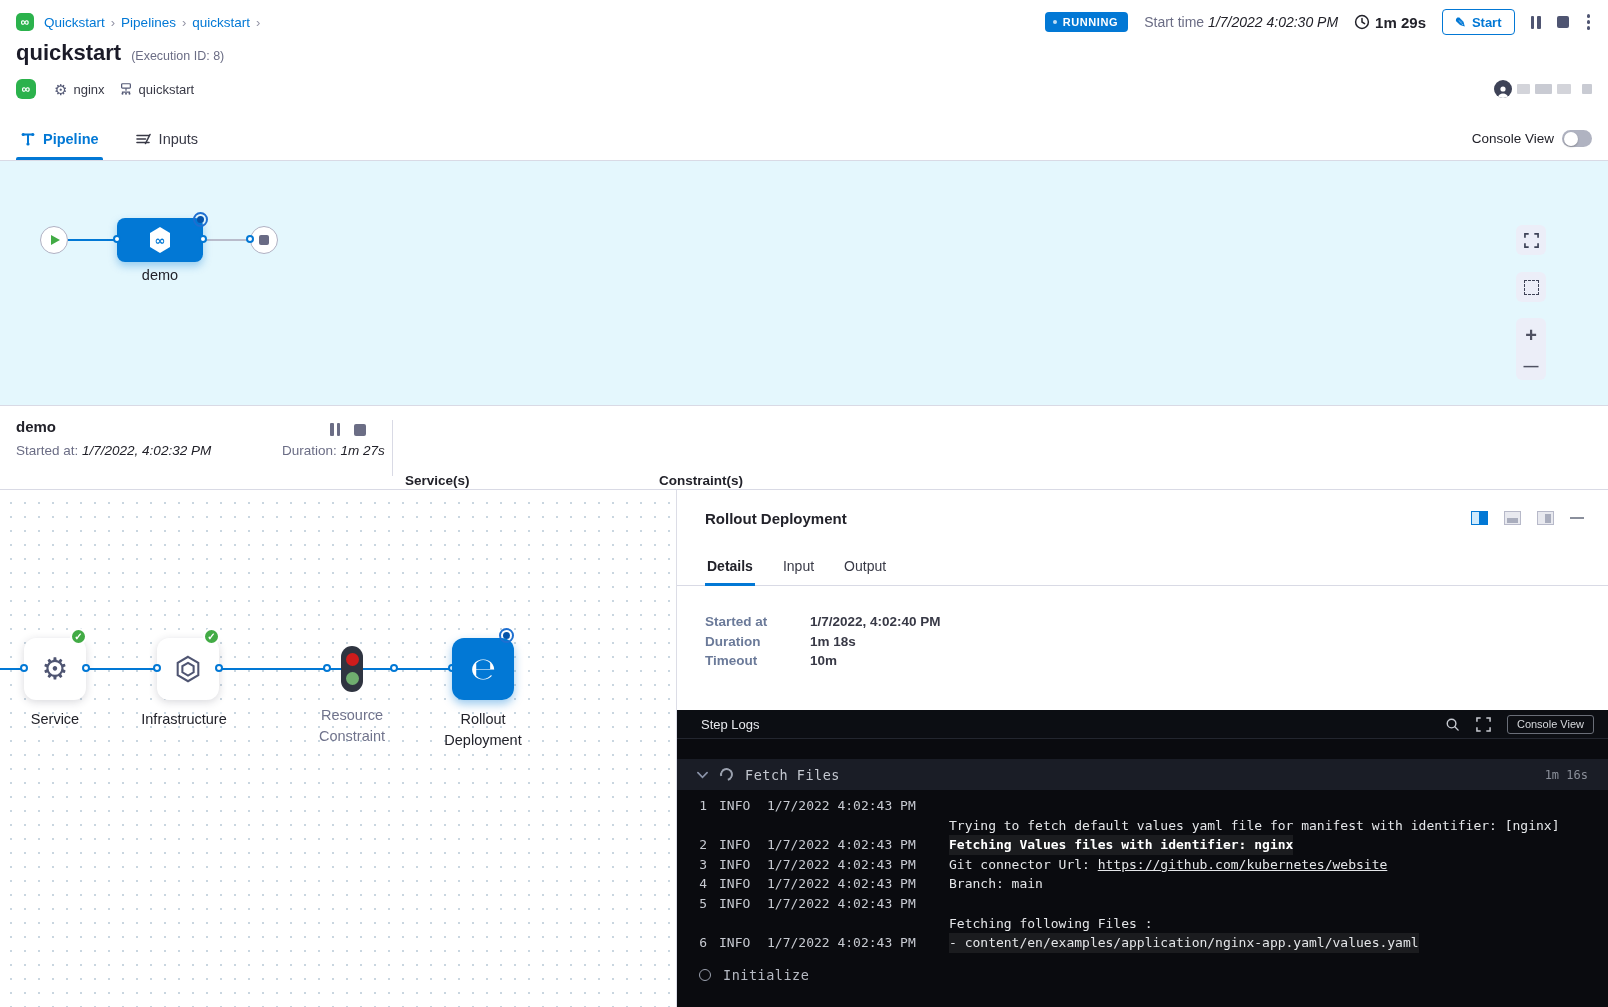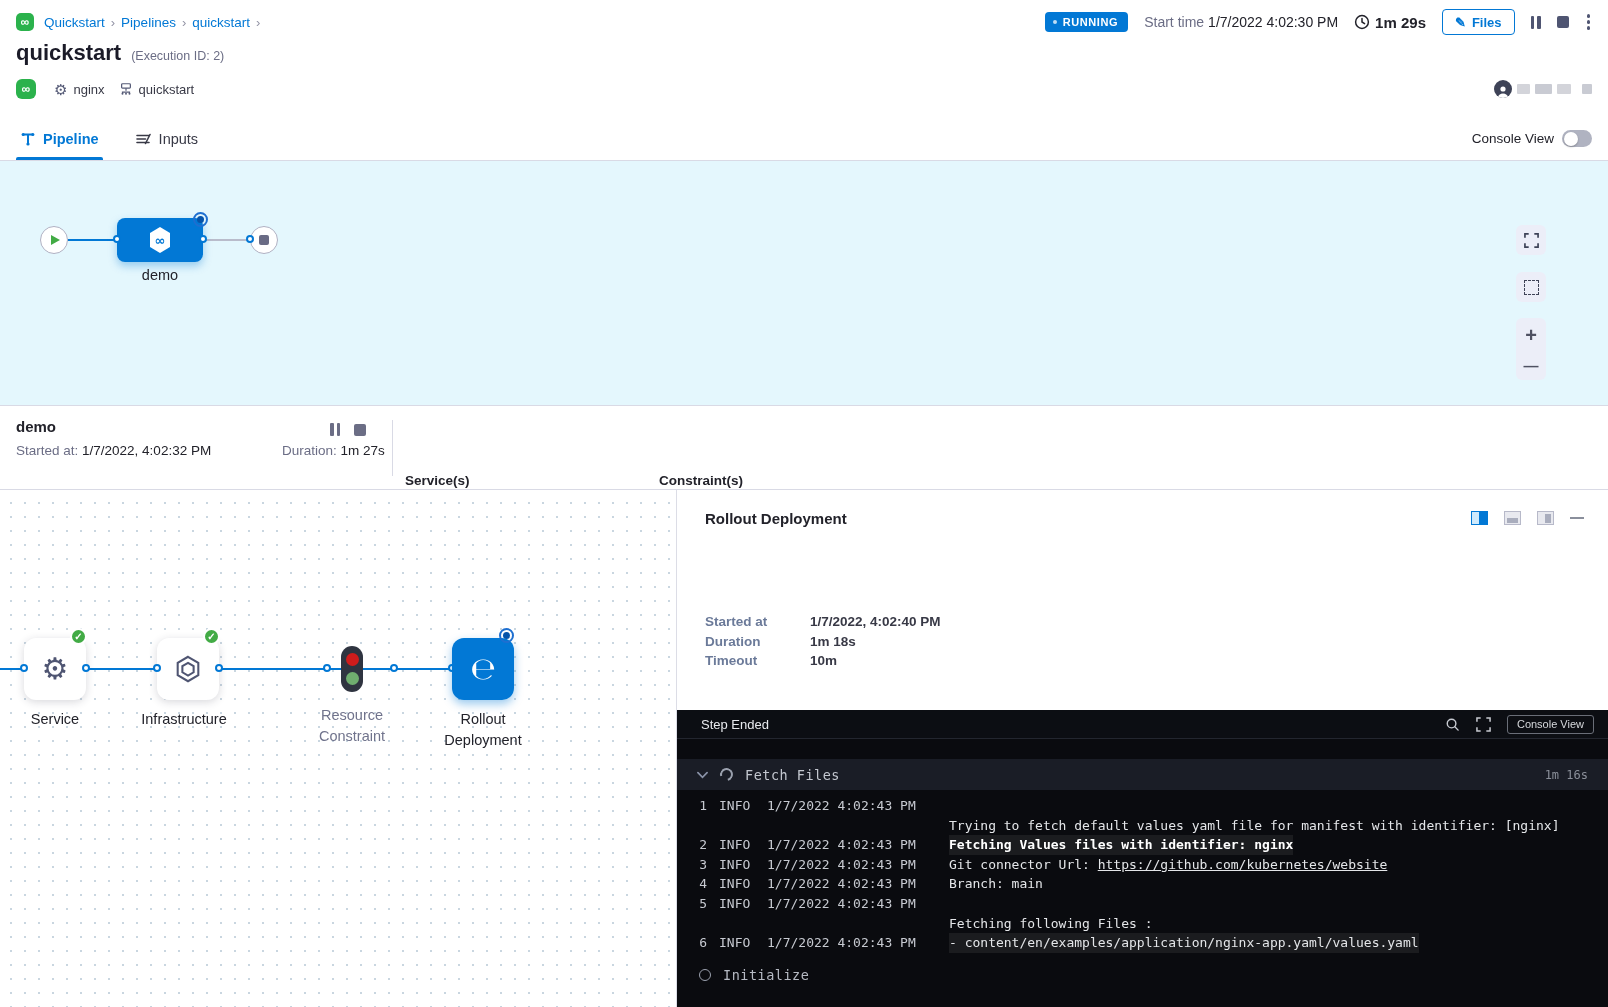--- a/index.html
+++ b/index.html
@@ -11,21 +11,21 @@
   .row1 { position:absolute; top:8px; left:16px; right:16px; height:28px; display:flex; align-items:center; }
   .crumbs { display:flex; align-items:center; gap:6px; font-size:13.5px; }
   .crumb { color:#0278d5; cursor:pointer; }
   .crumb-sep { color:#9293a5; font-size:13px; }
   .logo-badge { width:18px; height:18px; border-radius:5px; background:#2bb24c; color:#fff; display:flex; align-items:center; justify-content:center; font-size:12px; font-weight:bold; margin-right:4px; }
   .row1-right { margin-left:auto; display:flex; align-items:center; gap:16px; }
   .badge-running { background:#0278d5; color:#fff; font-size:11px; font-weight:bold; letter-spacing:.6px; border-radius:4px; height:20px; padding:0 10px 0 8px; display:flex; align-items:center; gap:6px; }
   .badge-dot { width:4px; height:4px; border-radius:50%; background:rgba(255,255,255,.75); }
   .start-wrap { display:flex; align-items:center; gap:4px; font-size:14px; }
   .muted { color:#6b6d85; }
-  .strongv { color:#22222a; }
+  .strongv { color:#22222a;font-style:italic; }
   .elapsed { display:flex; align-items:center; gap:5px; font-size:15px; font-weight:bold; color:#22222a; }
   .btn-edit { display:flex; align-items:center; gap:6px; border:1.5px solid #0278d5; color:#0278d5; background:#fff; border-radius:4px; height:26px; padding:0 12px; font-size:13px; font-weight:bold; cursor:pointer; }
   .ic-pause { display:flex; gap:3px; cursor:pointer; }
   .ic-pause i { width:3.5px; height:13px; background:#4f5572; border-radius:1px; display:block; }
   .ic-stop { width:12px; height:12px; background:#4f5572; border-radius:2px; cursor:pointer; }
   .ic-kebab { display:flex; flex-direction:column; gap:2.5px; cursor:pointer; padding:2px; }
   .ic-kebab i { width:3.5px; height:3.5px; border-radius:50%; background:#4f5572; display:block; }
 
   .row2 { position:absolute; top:40px; left:16px; height:30px; display:flex; align-items:baseline; gap:10px; }
   .page-title { font-size:22px; font-weight:bold; color:#1b1b28; }
@@ -160,38 +160,38 @@
       </span>
       <span class="elapsed">
         <svg width="16" height="16" viewBox="0 0 16 16">
             <circle cx="8" cy="8" r="6.4" fill="none" stroke="#22222a" stroke-width="1.5"></circle>
             <path d="M8 4.5V8l2.6 1.6" fill="none" stroke="#22222a" stroke-width="1.5" stroke-linecap="round"></path>
           </svg>
         <span>1m 29s</span>
       </span>
       <button class="btn-edit">
         <span>✎</span>
-          <span>Files</span>
+          <span>Start</span>
       </button>
       <span class="ic-pause">
           <i></i>
           <i></i>
         </span>
       <span class="ic-stop"></span>
       <span class="ic-kebab">
           <i></i>
           <i></i>
           <i></i>
         </span>
     </div>
   </div>
 
   <div class="row2">
     <span class="page-title">quickstart</span>
-    <span class="exec-id">(Execution ID: 2)</span>
+    <span class="exec-id">(Execution ID: 8)</span>
   </div>
 
   <div class="row3">
     <span class="logo-badge" style="width:20px;height:20px;border-radius:6px;">∞</span>
     <span class="chip">
       <span class="gear-glyph">⚙</span>
       <span>nginx</span>
     </span>
     <span class="chip">
       <svg width="14" height="14" viewBox="0 0 16 16">
@@ -368,39 +368,44 @@
           <span class="lay-ic">
               <span class="fill-b"></span>
             </span>
           <span class="lay-ic">
               <span class="fill-r"></span>
             </span>
           <span class="minimize"></span>
         </span>
       </div>
 
+      <div class="ptabs">
+        <span class="ptab active">Details</span>
+        <span class="ptab">Input</span>
+        <span class="ptab">Output</span>
+      </div>
 
       <div class="pdetails">
         <div class="drow">
             <span class="dlabel">Started at</span>
             <span class="dvalue">1/7/2022, 4:02:40 PM</span>
           </div>
         <div class="drow">
             <span class="dlabel">Duration</span>
             <span class="dvalue">1m 18s</span>
           </div>
         <div class="drow">
             <span class="dlabel">Timeout</span>
             <span class="dvalue">10m</span>
           </div>
       </div>
 
       <div class="plogs">
         <div class="plog-head">
-          <span class="plog-title">Step Ended</span>
+          <span class="plog-title">Step Logs</span>
           <span class="plog-tools">
             <svg width="15" height="15" viewBox="0 0 16 16">
                 <circle cx="7" cy="7" r="4.6" fill="none" stroke="currentColor" stroke-width="1.5"></circle>
                 <path d="M10.5 10.5L14 14" stroke="currentColor" stroke-width="1.5" stroke-linecap="round"></path>
               </svg>
             <svg width="15" height="15" viewBox="0 0 16 16">
                 <path d="M1 5V1h4M11 1h4v4M15 11v4h-4M5 15H1v-4" fill="none" stroke="currentColor" stroke-width="1.6"></path>
               </svg>
             <button class="btn-consoleview">Console View</button>
           </span>

